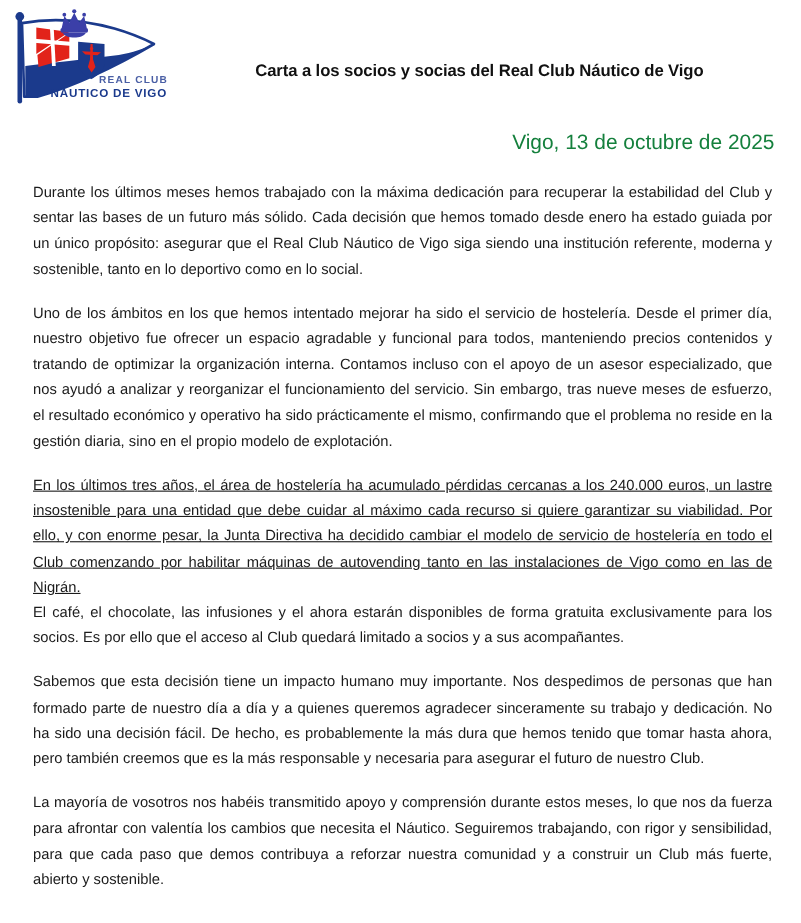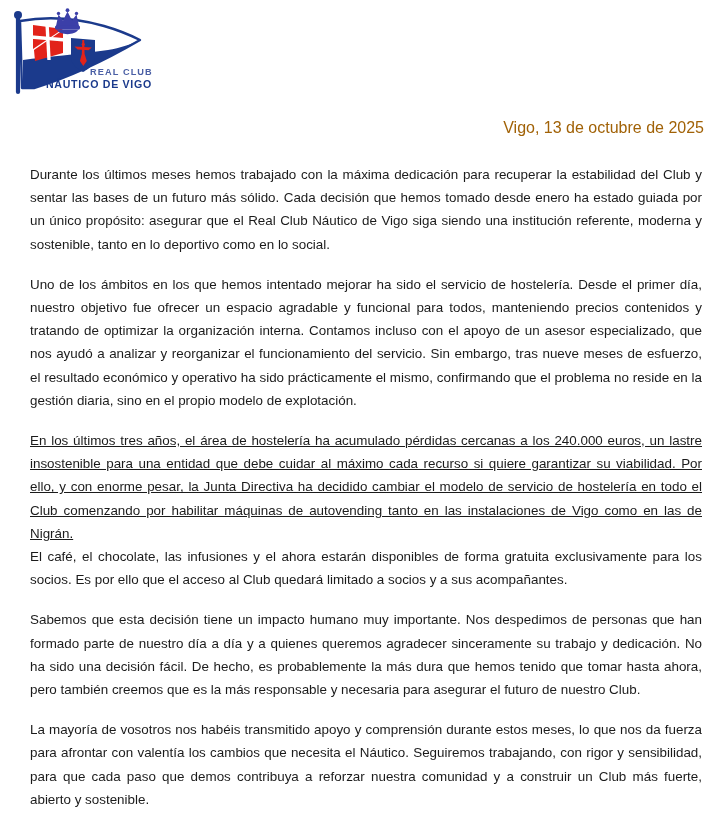--- a/index.html
+++ b/index.html
@@ -42,22 +42,22 @@
     letter-spacing: -0.1px;
     color: #111111;
     white-space: nowrap;
   }
 
   
   .date-line {
     position: absolute;
     top: 119px;
     right: 24px;
-    font-size: 16px;
-    color: #a16207;
+    font-size: 19px;
+    color: #15803d;
   }
 
   
   .letter-body {
     position: absolute;
     top: 163px;
     left: 30px;
     width: 672px;
   }
   .salutation {
@@ -113,20 +113,21 @@
         <circle cx="67.5" cy="6.2" r="1.9" fill="#3b3fa8"></circle>
         <circle cx="76.5" cy="9.4" r="1.7" fill="#3b3fa8"></circle>
         <path d="M57 26 C 60 31.5, 75 31.5, 78 26 Z" fill="#3b3fa8"></path>
       </g>
 
       <text x="90" y="71" font-family="Liberation Sans, sans-serif" font-size="9.2" font-weight="bold" letter-spacing="1.1" fill="#4a5fa5">REAL CLUB</text>
       <text x="46" y="84" font-family="Liberation Sans, sans-serif" font-size="10.6" font-weight="bold" letter-spacing="0.7" fill="#1b3a8c">NÁUTICO DE VIGO</text>
     </svg>
   </div>
 
+  <div class="doc-title">Carta a los socios y socias del Real Club Náutico de Vigo</div>
 </div>
 
 <div class="date-line">Vigo, 13 de octubre de 2025</div>
 
 <div class="letter-body">
 
 
   <p class="para">Durante los últimos meses hemos trabajado con la máxima dedicación para recuperar la estabilidad del Club y sentar las bases de un futuro más sólido. Cada decisión que hemos tomado desde enero ha estado guiada por un único propósito: asegurar que el Real Club Náutico de Vigo siga siendo una institución referente, moderna y sostenible, tanto en lo deportivo como en lo social.</p>
   <p class="para">Uno de los ámbitos en los que hemos intentado mejorar ha sido el servicio de hostelería. Desde el primer día, nuestro objetivo fue ofrecer un espacio agradable y funcional para todos, manteniendo precios contenidos y tratando de optimizar la organización interna. Contamos incluso con el apoyo de un asesor especializado, que nos ayudó a analizar y reorganizar el funcionamiento del servicio. Sin embargo, tras nueve meses de esfuerzo, el resultado económico y operativo ha sido prácticamente el mismo, confirmando que el problema no reside en la gestión diaria, sino en el propio modelo de explotación.</p>
   <p class="para tight">En los últimos tres años, el área de hostelería ha acumulado pérdidas cercanas a los 240.000 euros, un lastre insostenible para una entidad que debe cuidar al máximo cada recurso si quiere garantizar su viabilidad. Por ello, y con enorme pesar, la Junta Directiva ha decidido cambiar el modelo de servicio de hostelería en todo el Club comenzando por habilitar máquinas de autovending tanto en las instalaciones de Vigo como en las de Nigrán.</p>

